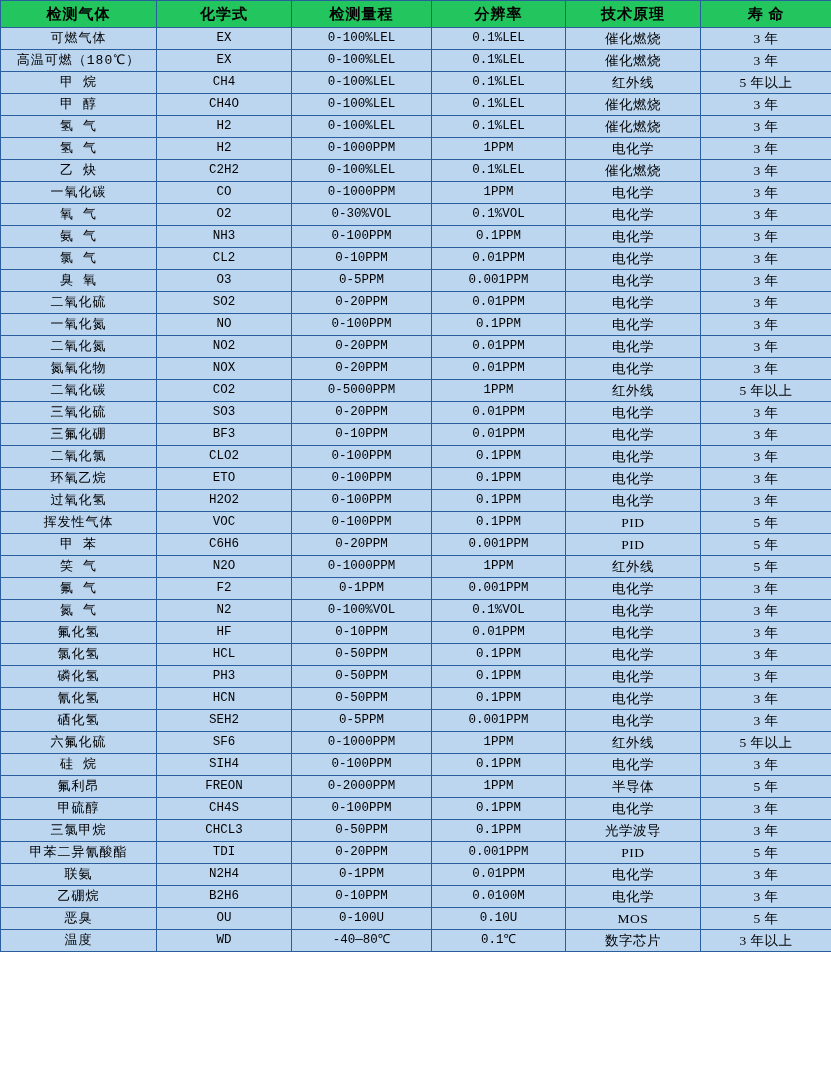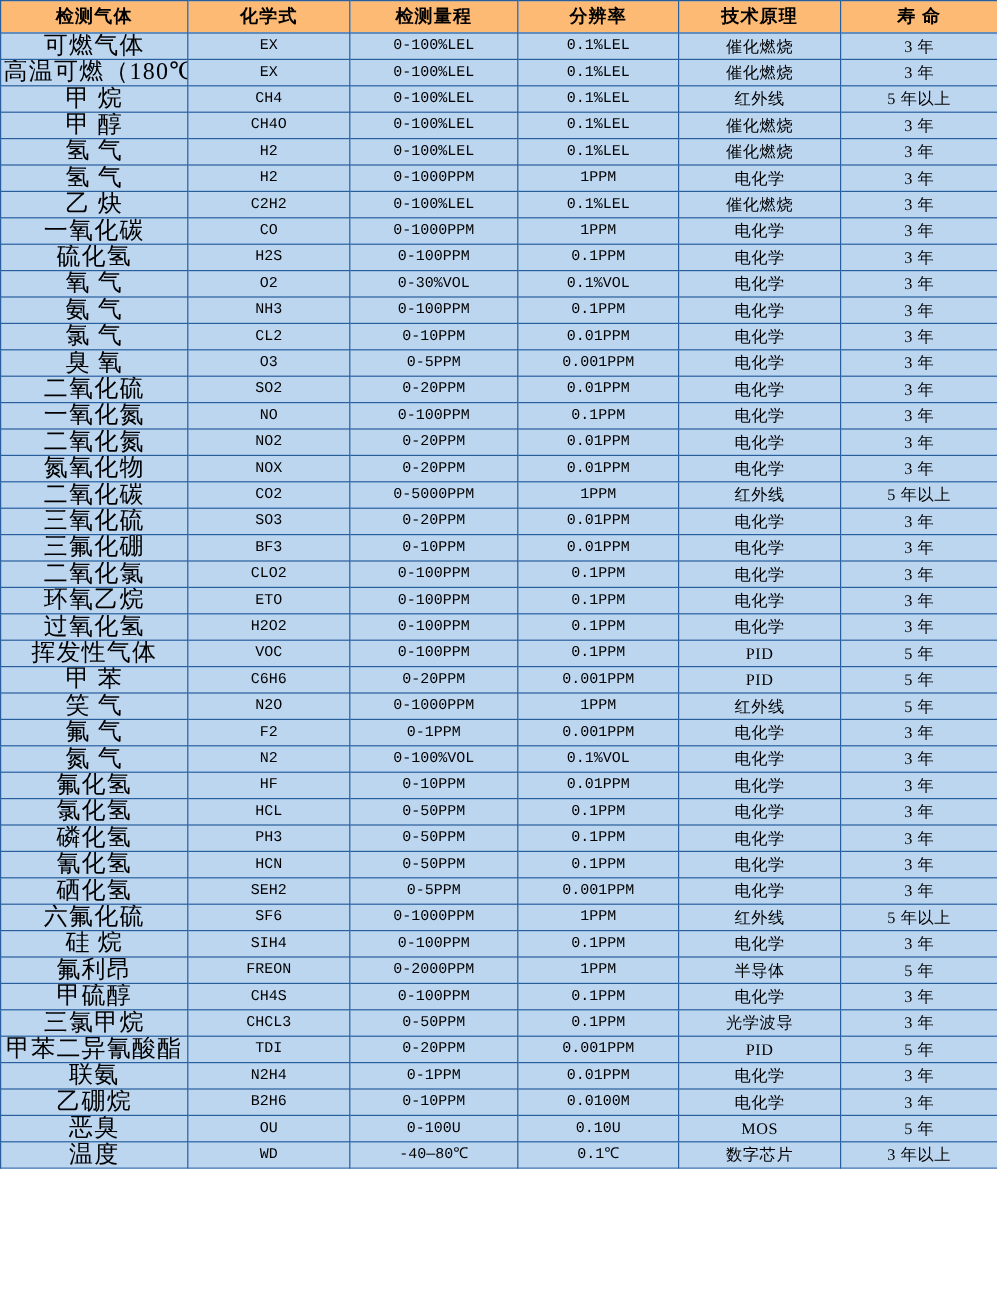--- a/index.html
+++ b/index.html
@@ -29,33 +29,34 @@
     text-align: center;
     vertical-align: middle;
     height: 21px;
     line-height: 21px;
     padding: 0 2px;
     color: #000000;
     overflow: hidden;
     white-space: nowrap;
   }
   #gas-table thead th {
-    background: #fdba74;
+    background: #22c55e;
     font-size: 15px;
     font-weight: bold;
     letter-spacing: 1px;
     height: 26px;
     line-height: 26px;
   }
   #gas-table tbody tr {
     background: #bcd6f0;
   }
   #gas-table tbody td.name {
-    font-size: 20px;
+    font-size: 13px;
     letter-spacing: 1px;
+    font-family: Liberation Mono, monospace;
   }
   #gas-table tbody td.formula,
   #gas-table tbody td.range,
   #gas-table tbody td.res {
     font-family: "Liberation Mono", "DejaVu Sans Mono", monospace;
     font-size: 12.5px;
   }
   #gas-table tbody td.tech,
   #gas-table tbody td.life {
     font-size: 13.5px;
@@ -143,28 +144,20 @@
       </tr>
       <tr>
         <td class="name">一氧化碳</td>
         <td class="formula">CO</td>
         <td class="range">0-1000PPM</td>
         <td class="res">1PPM</td>
         <td class="tech">电化学</td>
         <td class="life">3 年</td>
       </tr>
       <tr>
-        <td class="name">硫化氢</td>
-        <td class="formula">H2S</td>
-        <td class="range">0-100PPM</td>
-        <td class="res">0.1PPM</td>
-        <td class="tech">电化学</td>
-        <td class="life">3 年</td>
-      </tr>
-      <tr>
         <td class="name">氧 气</td>
         <td class="formula">O2</td>
         <td class="range">0-30%VOL</td>
         <td class="res">0.1%VOL</td>
         <td class="tech">电化学</td>
         <td class="life">3 年</td>
       </tr>
       <tr>
         <td class="name">氨 气</td>
         <td class="formula">NH3</td>

